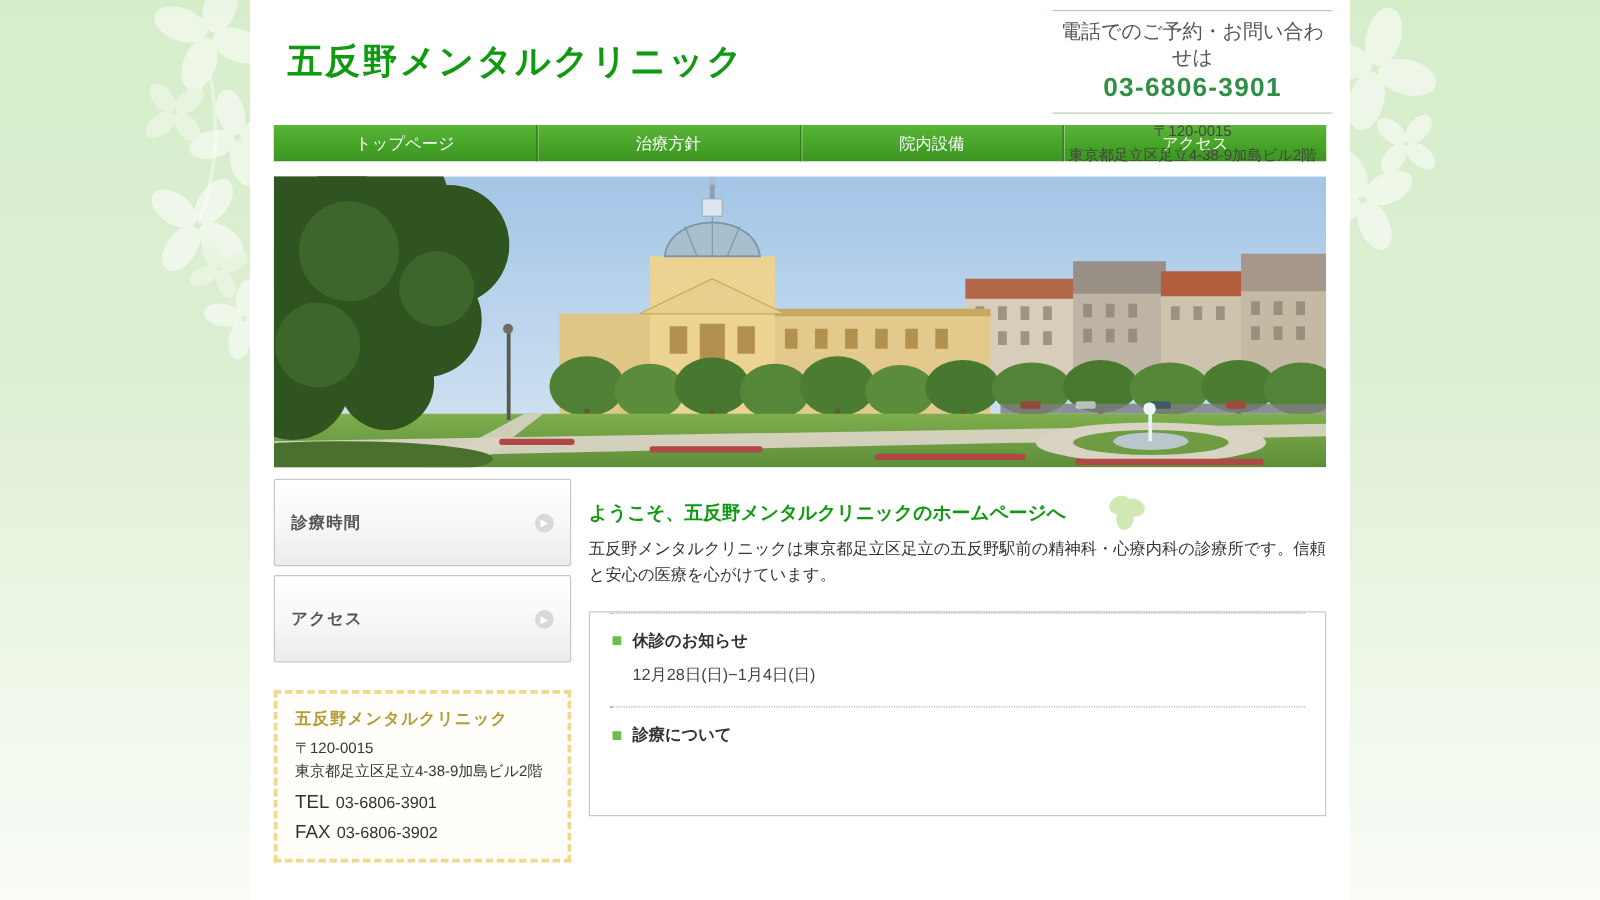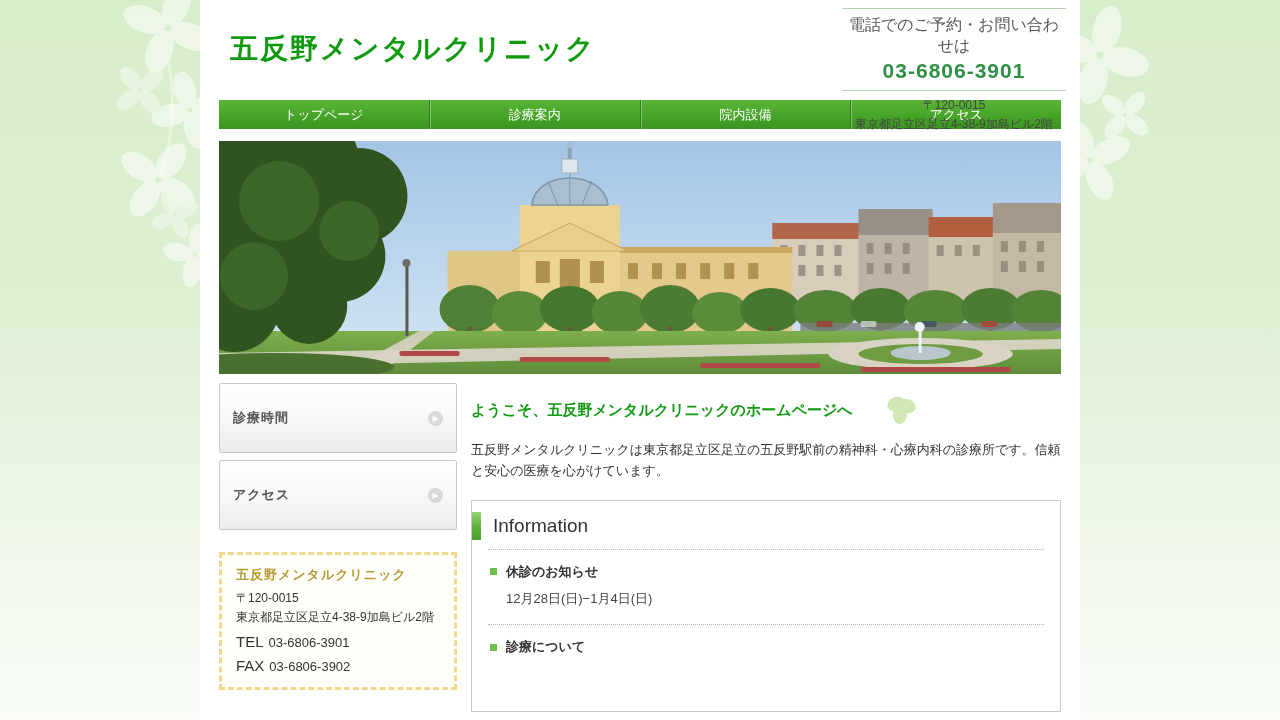--- a/index.html
+++ b/index.html
@@ -69,21 +69,21 @@
   .clinic-name { font-size:13px; font-weight:bold; color:#b59b33; margin-bottom:5px; letter-spacing:1px; }
   .clinic-line { font-size:12px; color:#333; line-height:1.55; }
   .tel-line { margin-top:7px; font-size:13px; color:#333; }
   .tel-prefix { font-size:15px; color:#333; margin-right:5px; }
   
   .welcome {
     margin-top:13px; display:flex; align-items:center;
     font-size:15px; font-weight:bold; color:#0f9a10;gap:20px;
   }
   .leaf-icon { margin-left:10px; flex:0 0 auto; }
-  .intro { margin-top:15px; font-size:13px; color:#333; line-height:1.65; }
+  .intro { margin-top:4px; font-size:13px; color:#333; line-height:1.65; }
   
   .info-box {
     margin-top:18px; border:1px solid #c9c9c9; background:#fff;
     position:relative; padding-bottom:40px;
   }
   .info-header { position:relative; padding:14px 16px 12px 21px; }
   .info-bar {
     position:absolute; left:0; top:11px; width:9px; height:28px;
     background: linear-gradient(180deg, #93d573 0%, #5fb23c 55%, #4b9f29 100%);
   }
@@ -133,21 +133,21 @@
         <div class="contact-label">電話でのご予約・お問い合わせは</div>
         <div class="contact-phone">03-6806-3901</div>
       </div>
       <div class="contact-postal">〒120-0015</div>
       <div class="contact-addr">東京都足立区足立4-38-9加島ビル2階</div>
     </div>
   </div>
 
   <div class="nav">
     <div class="nav-item">トップページ</div>
-    <div class="nav-item">診療案内</div>
+    <div class="nav-item">治療方針</div>
     <div class="nav-item">院内設備</div>
     <div class="nav-item">アクセス</div>
   </div>
 
   <div class="hero">
     <svg viewBox="0 0 840 233" preserveAspectRatio="none" aria-hidden="true">
       <defs>
         <linearGradient id="sky" x1="0" y1="0" x2="0" y2="1">
           <stop offset="0" stop-color="#a3c5e6"></stop>
             <stop offset="1" stop-color="#d6e6f3"></stop>
@@ -318,24 +318,20 @@
           <g fill="#cfe8b4">
             <ellipse cx="13" cy="8" rx="9" ry="7" transform="rotate(-25 13 8)"></ellipse>
             <ellipse cx="24" cy="10" rx="9" ry="7" transform="rotate(20 24 10)"></ellipse>
             <ellipse cx="17" cy="19" rx="7" ry="9" transform="rotate(8 17 19)"></ellipse>
           </g>
         </svg>
       </div>
       <p class="intro">五反野メンタルクリニックは東京都足立区足立の五反野駅前の精神科・心療内科の診療所です。信頼と安心の医療を心がけています。</p>
 
       <div class="info-box">
-        <div class="info-header">
-          <span class="info-bar"></span>
-          <span class="info-title">Information</span>
-        </div>
         <div class="info-items">
 
           <div class="info-item">
             <div class="info-item-heading">
               <span class="bullet-square"></span>
               <span>休診のお知らせ</span>
             </div>
             <div class="info-item-body">12月28日(日)−1月4日(日)</div>
           </div>
 

